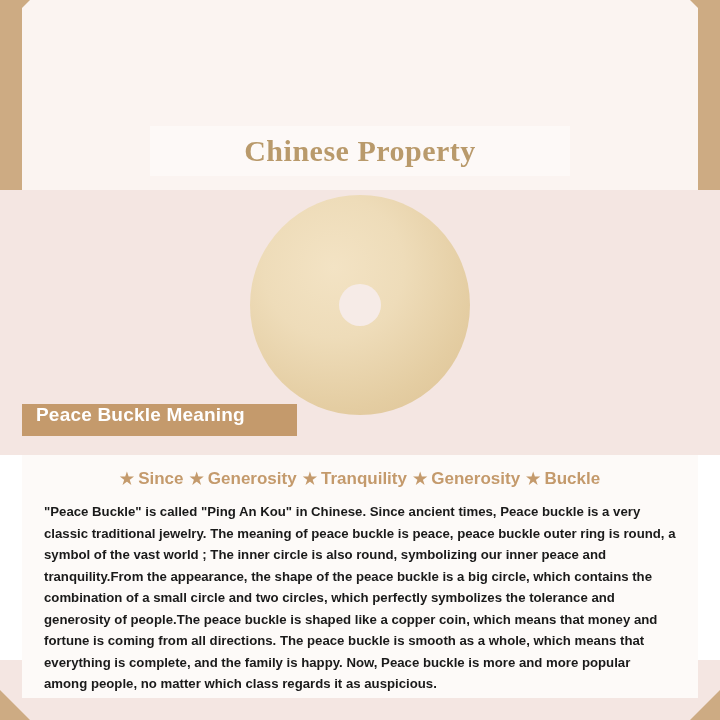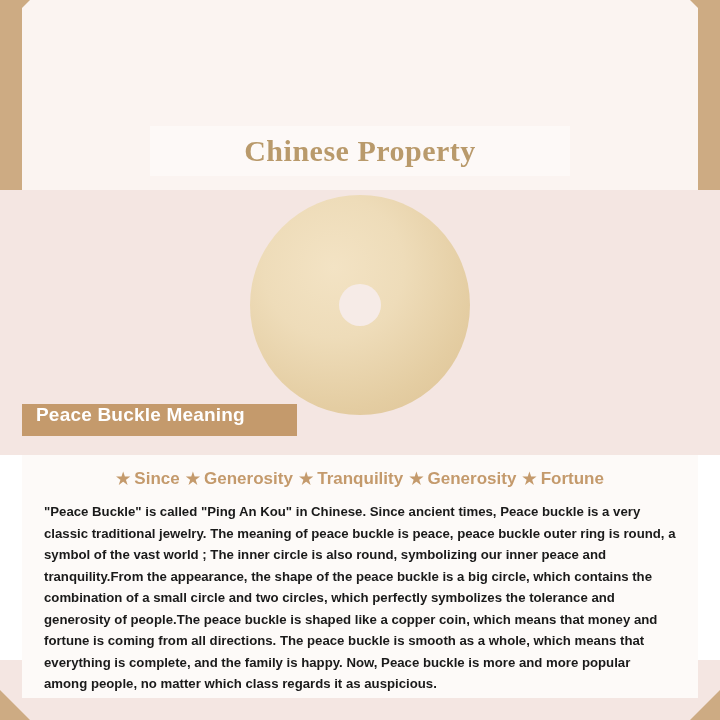--- a/index.html
+++ b/index.html
@@ -229,19 +229,19 @@
       <span class="star-item">
         <span class="star-glyph">★</span>
         <span>Tranquility</span>
       </span>
       <span class="star-item">
         <span class="star-glyph">★</span>
         <span>Generosity</span>
       </span>
       <span class="star-item">
         <span class="star-glyph">★</span>
-        <span>Fortune</span>
+        <span>Buckle</span>
       </span>
     </div>
     <div class="paragraph">"Peace Buckle" is called "Ping An Kou" in Chinese. Since ancient times, Peace buckle is a very classic traditional jewelry. The meaning of peace buckle is peace, peace buckle outer ring is round, a symbol of the vast world ; The inner circle is also round, symbolizing our inner peace and tranquility.From the appearance, the shape of the peace buckle is a big circle, which contains the combination of a small circle and two circles, which perfectly symbolizes the tolerance and generosity of people.The peace buckle is shaped like a copper coin, which means that money and fortune is coming from all directions. The peace buckle is smooth as a whole, which means that everything is complete, and the family is happy. Now, Peace buckle is more and more popular among people, no matter which class regards it as auspicious.</div>
   </div>
 
 </div>
 
 </body></html>

